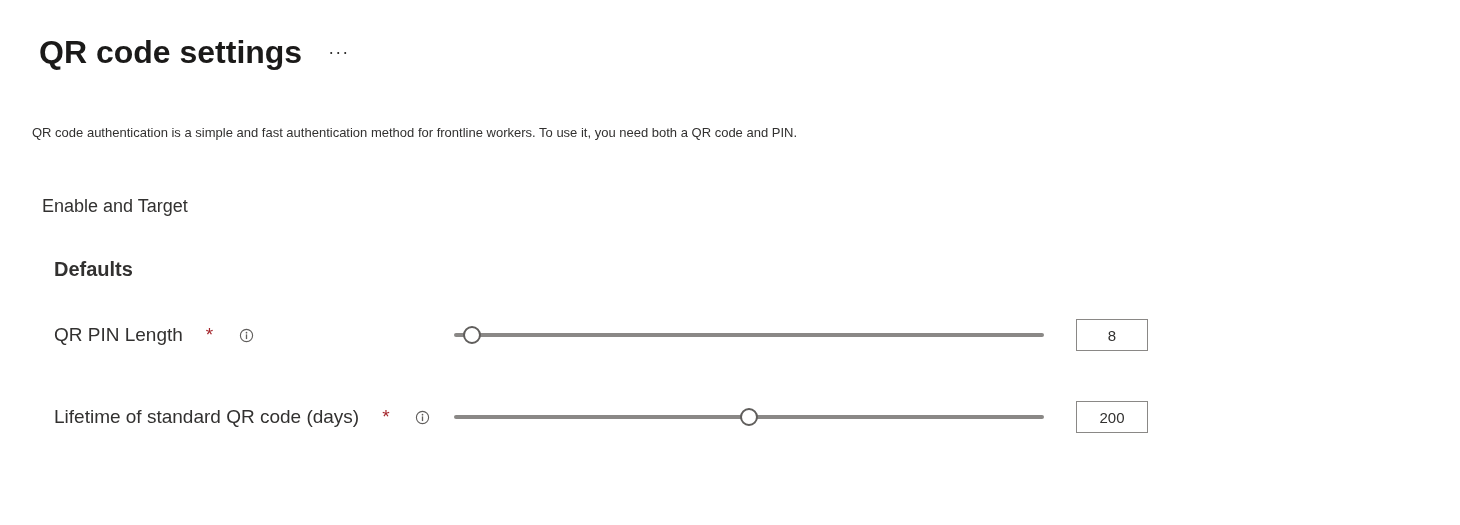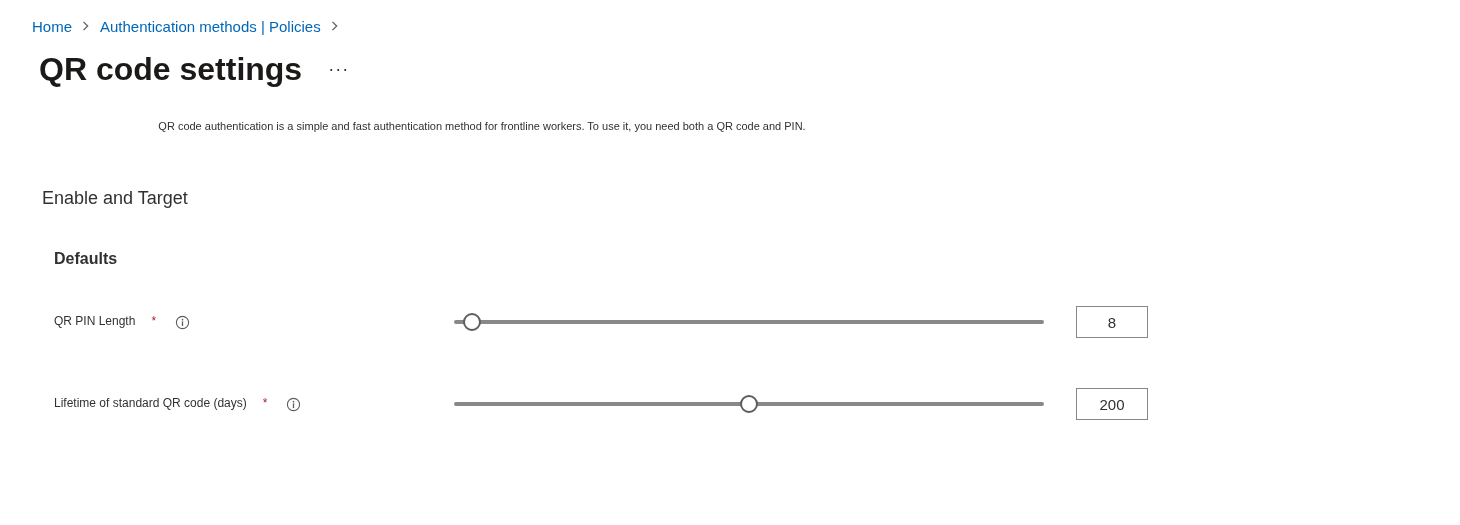--- a/index.html
+++ b/index.html
@@ -42,26 +42,25 @@
     .more-icon {
       color: #323130;
       font-size: 18px;
       letter-spacing: 1px;
       cursor: pointer;
       padding: 6px;
       user-select: none;
     }
 
     .description {
-      margin-top: 32px;
-      font-size: 11px;
+      margin-top: 54px;
+      font-size: 13px;
       color: #323130;
       max-width: 900px;
       padding-left: 0;
-      text-align: center;
     }
 
     
     .tabs {
       display: flex;
       gap: 34px;
       margin-top: 50px;
       padding-left: 10px;
     }
     .tab {
@@ -71,39 +70,40 @@
       cursor: pointer;
       border-bottom: 3px solid transparent;
       text-align: right;
     }
     .tab.active {
       font-weight: 600;
       border-bottom: 3px solid #0067b8;
     }
 
     .section-heading {
-      font-size: 16px;
+      font-size: 20px;
       font-weight: 700;
       margin-top: 28px;
       padding-left: 22px;
     }
 
     
     .settings { margin-top: 24px; padding-left: 22px; }
     .setting-row {
       display: flex;
       align-items: center;
       height: 60px;
       margin-bottom: 22px;
     }
     .setting-label-cell {
       width: 400px;
       display: flex;
-      gap: 14px;
-      font-size: 12px;
+      align-items: center;
+      gap: 21px;
+      font-size: 19px;
       color: #323130;
     }
     .required { color: #a4262c; margin-left: 2px; }
     .info-icon {
       display: inline-flex;
       align-items: center;
       justify-content: center;
       width: 16px; height: 16px;
       margin-left: 4px;
       cursor: pointer;
@@ -142,34 +142,20 @@
       color: #323130;
       background: #ffffff;
       outline: none;
     }
   </style>
 </head>
 <body>
 
 <div class="page">
 
-  <nav class="breadcrumb">
-    <a class="breadcrumb-link">Home</a>
-    <span class="crumb-sep">
-      <svg width="8" height="10" viewBox="0 0 8 12">
-          <path d="M1 1l5 5-5 5" fill="none" stroke="#605e5c" stroke-width="1.5"></path>
-        </svg>
-    </span>
-    <a class="breadcrumb-link">Authentication methods | Policies</a>
-    <span class="crumb-sep">
-      <svg width="8" height="10" viewBox="0 0 8 12">
-          <path d="M1 1l5 5-5 5" fill="none" stroke="#605e5c" stroke-width="1.5"></path>
-        </svg>
-    </span>
-  </nav>
 
   <div class="title-row">
     <h1 class="page-title">QR code settings</h1>
     <span class="more-icon">···</span>
   </div>
 
   <p class="description">QR code authentication is a simple and fast authentication method for frontline workers. To use it, you need both a QR code and PIN.</p>
 
   <div class="tabs">
     <div class="tab">Enable and Target</div>

